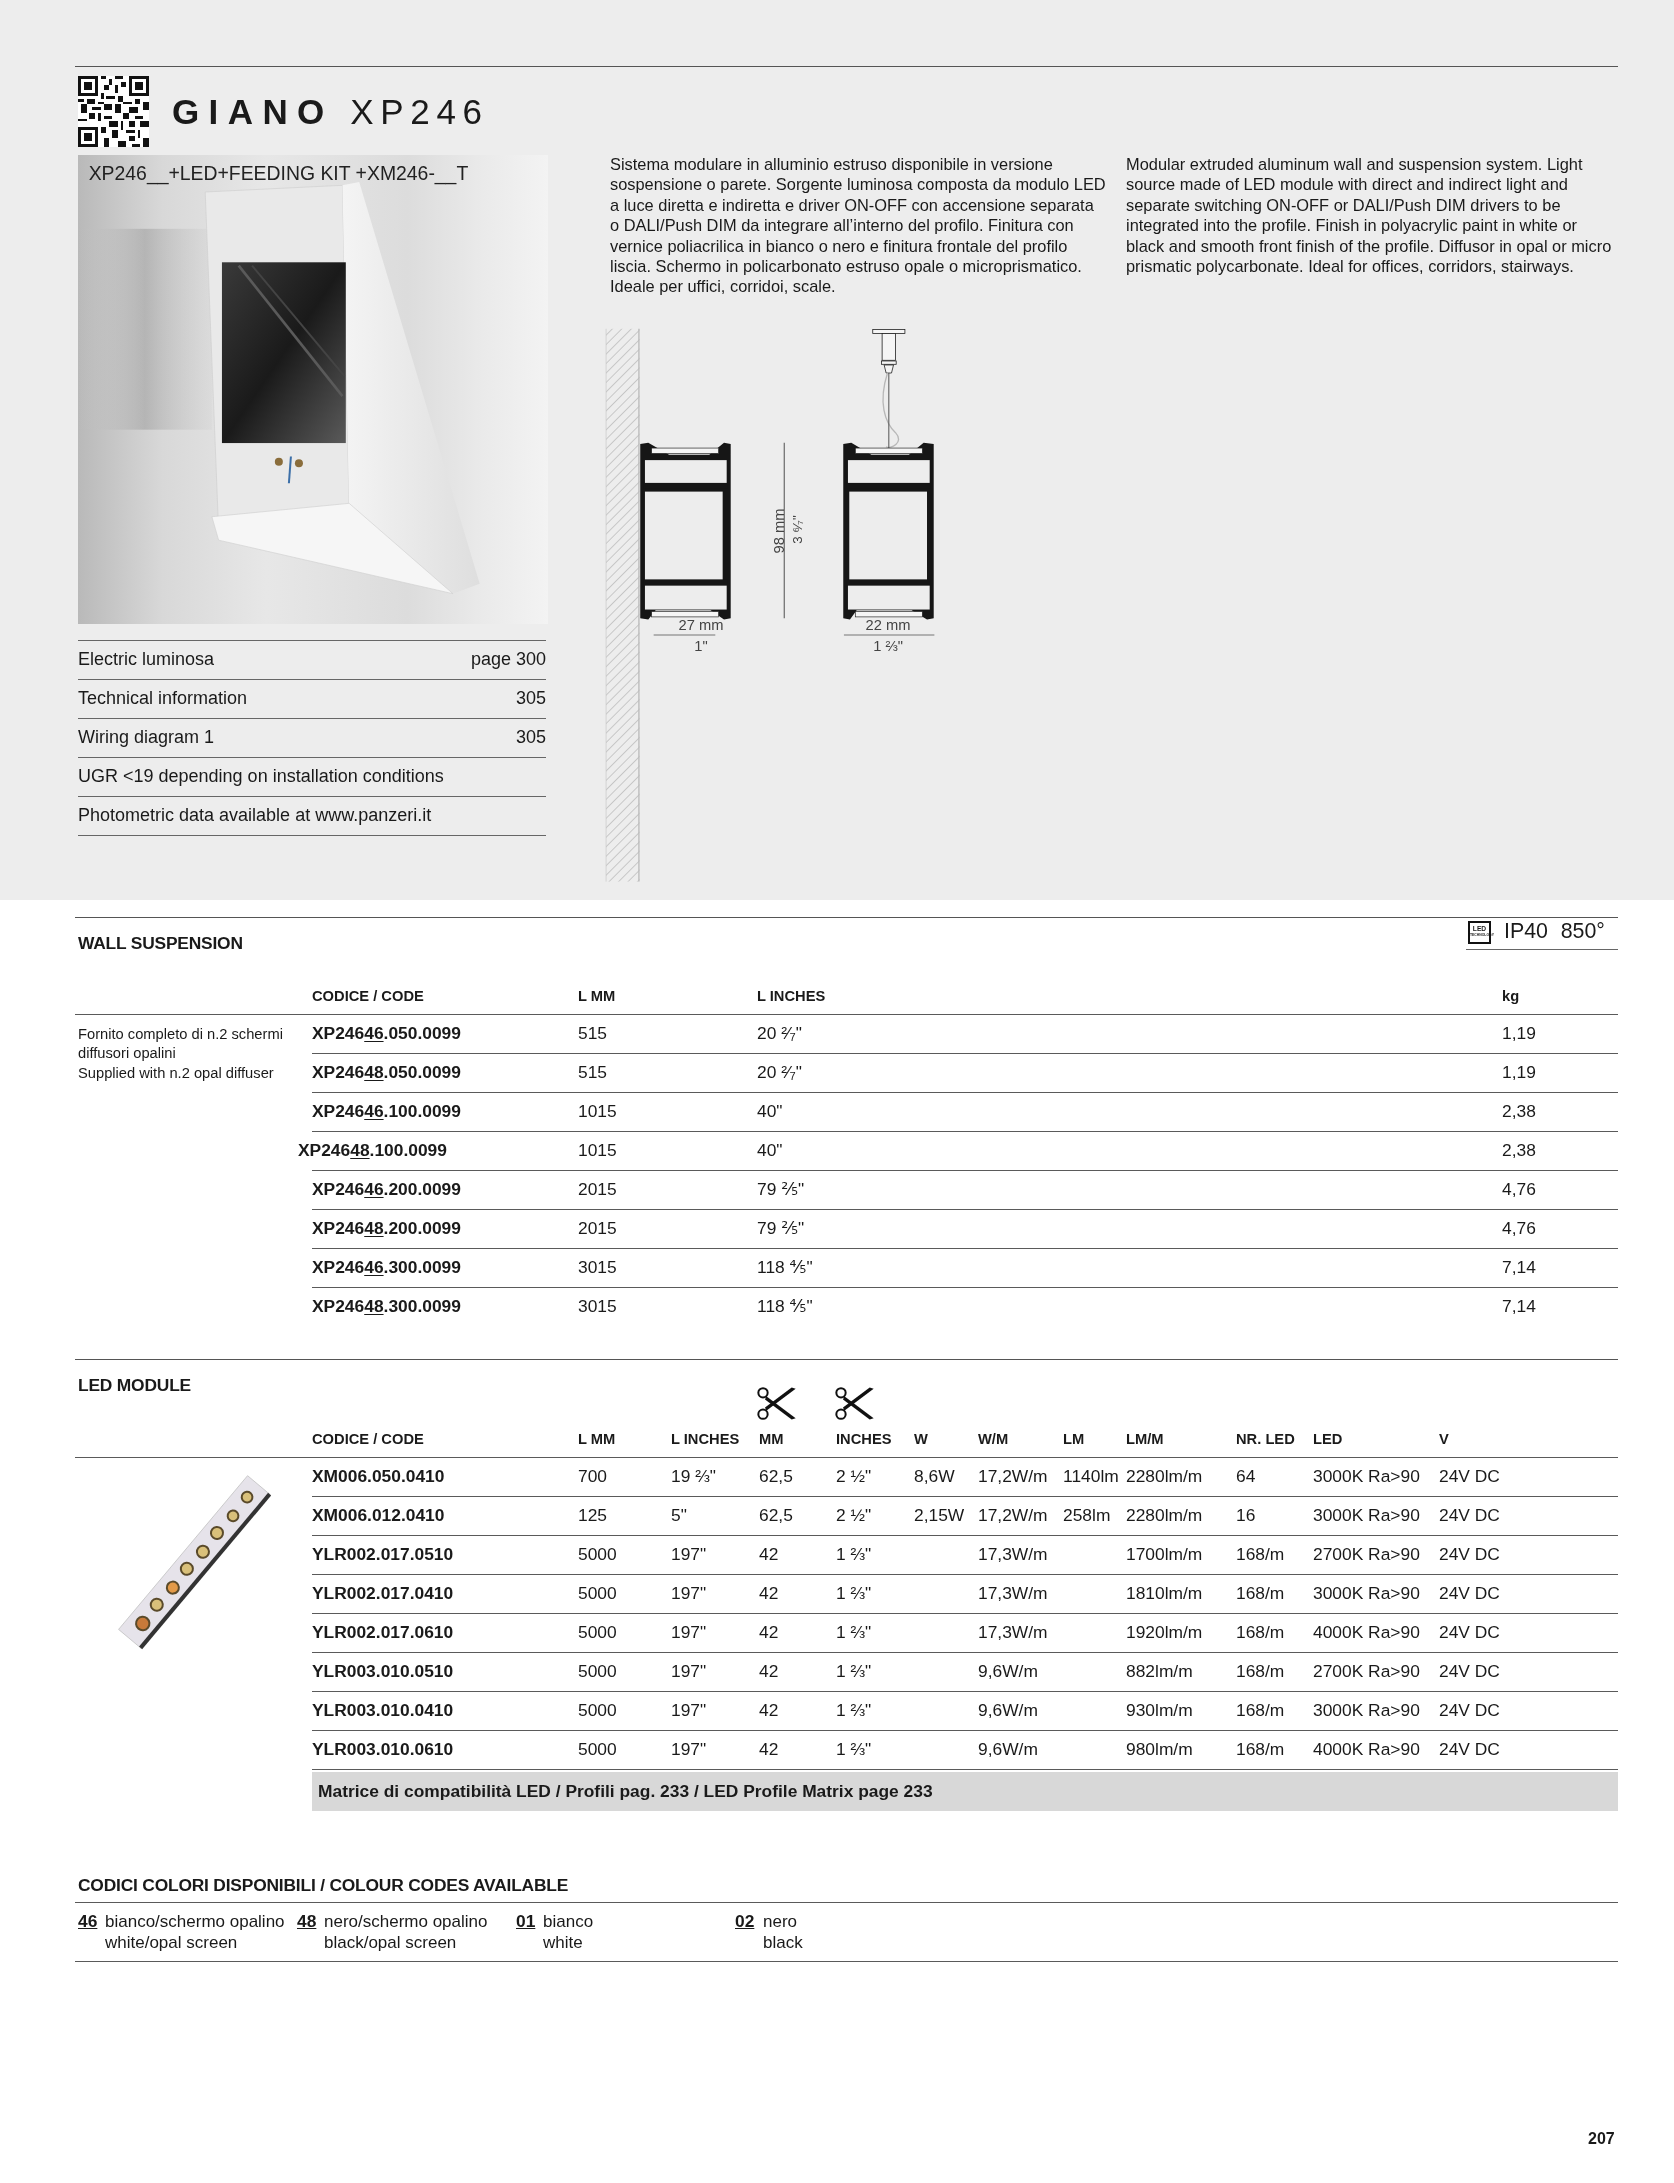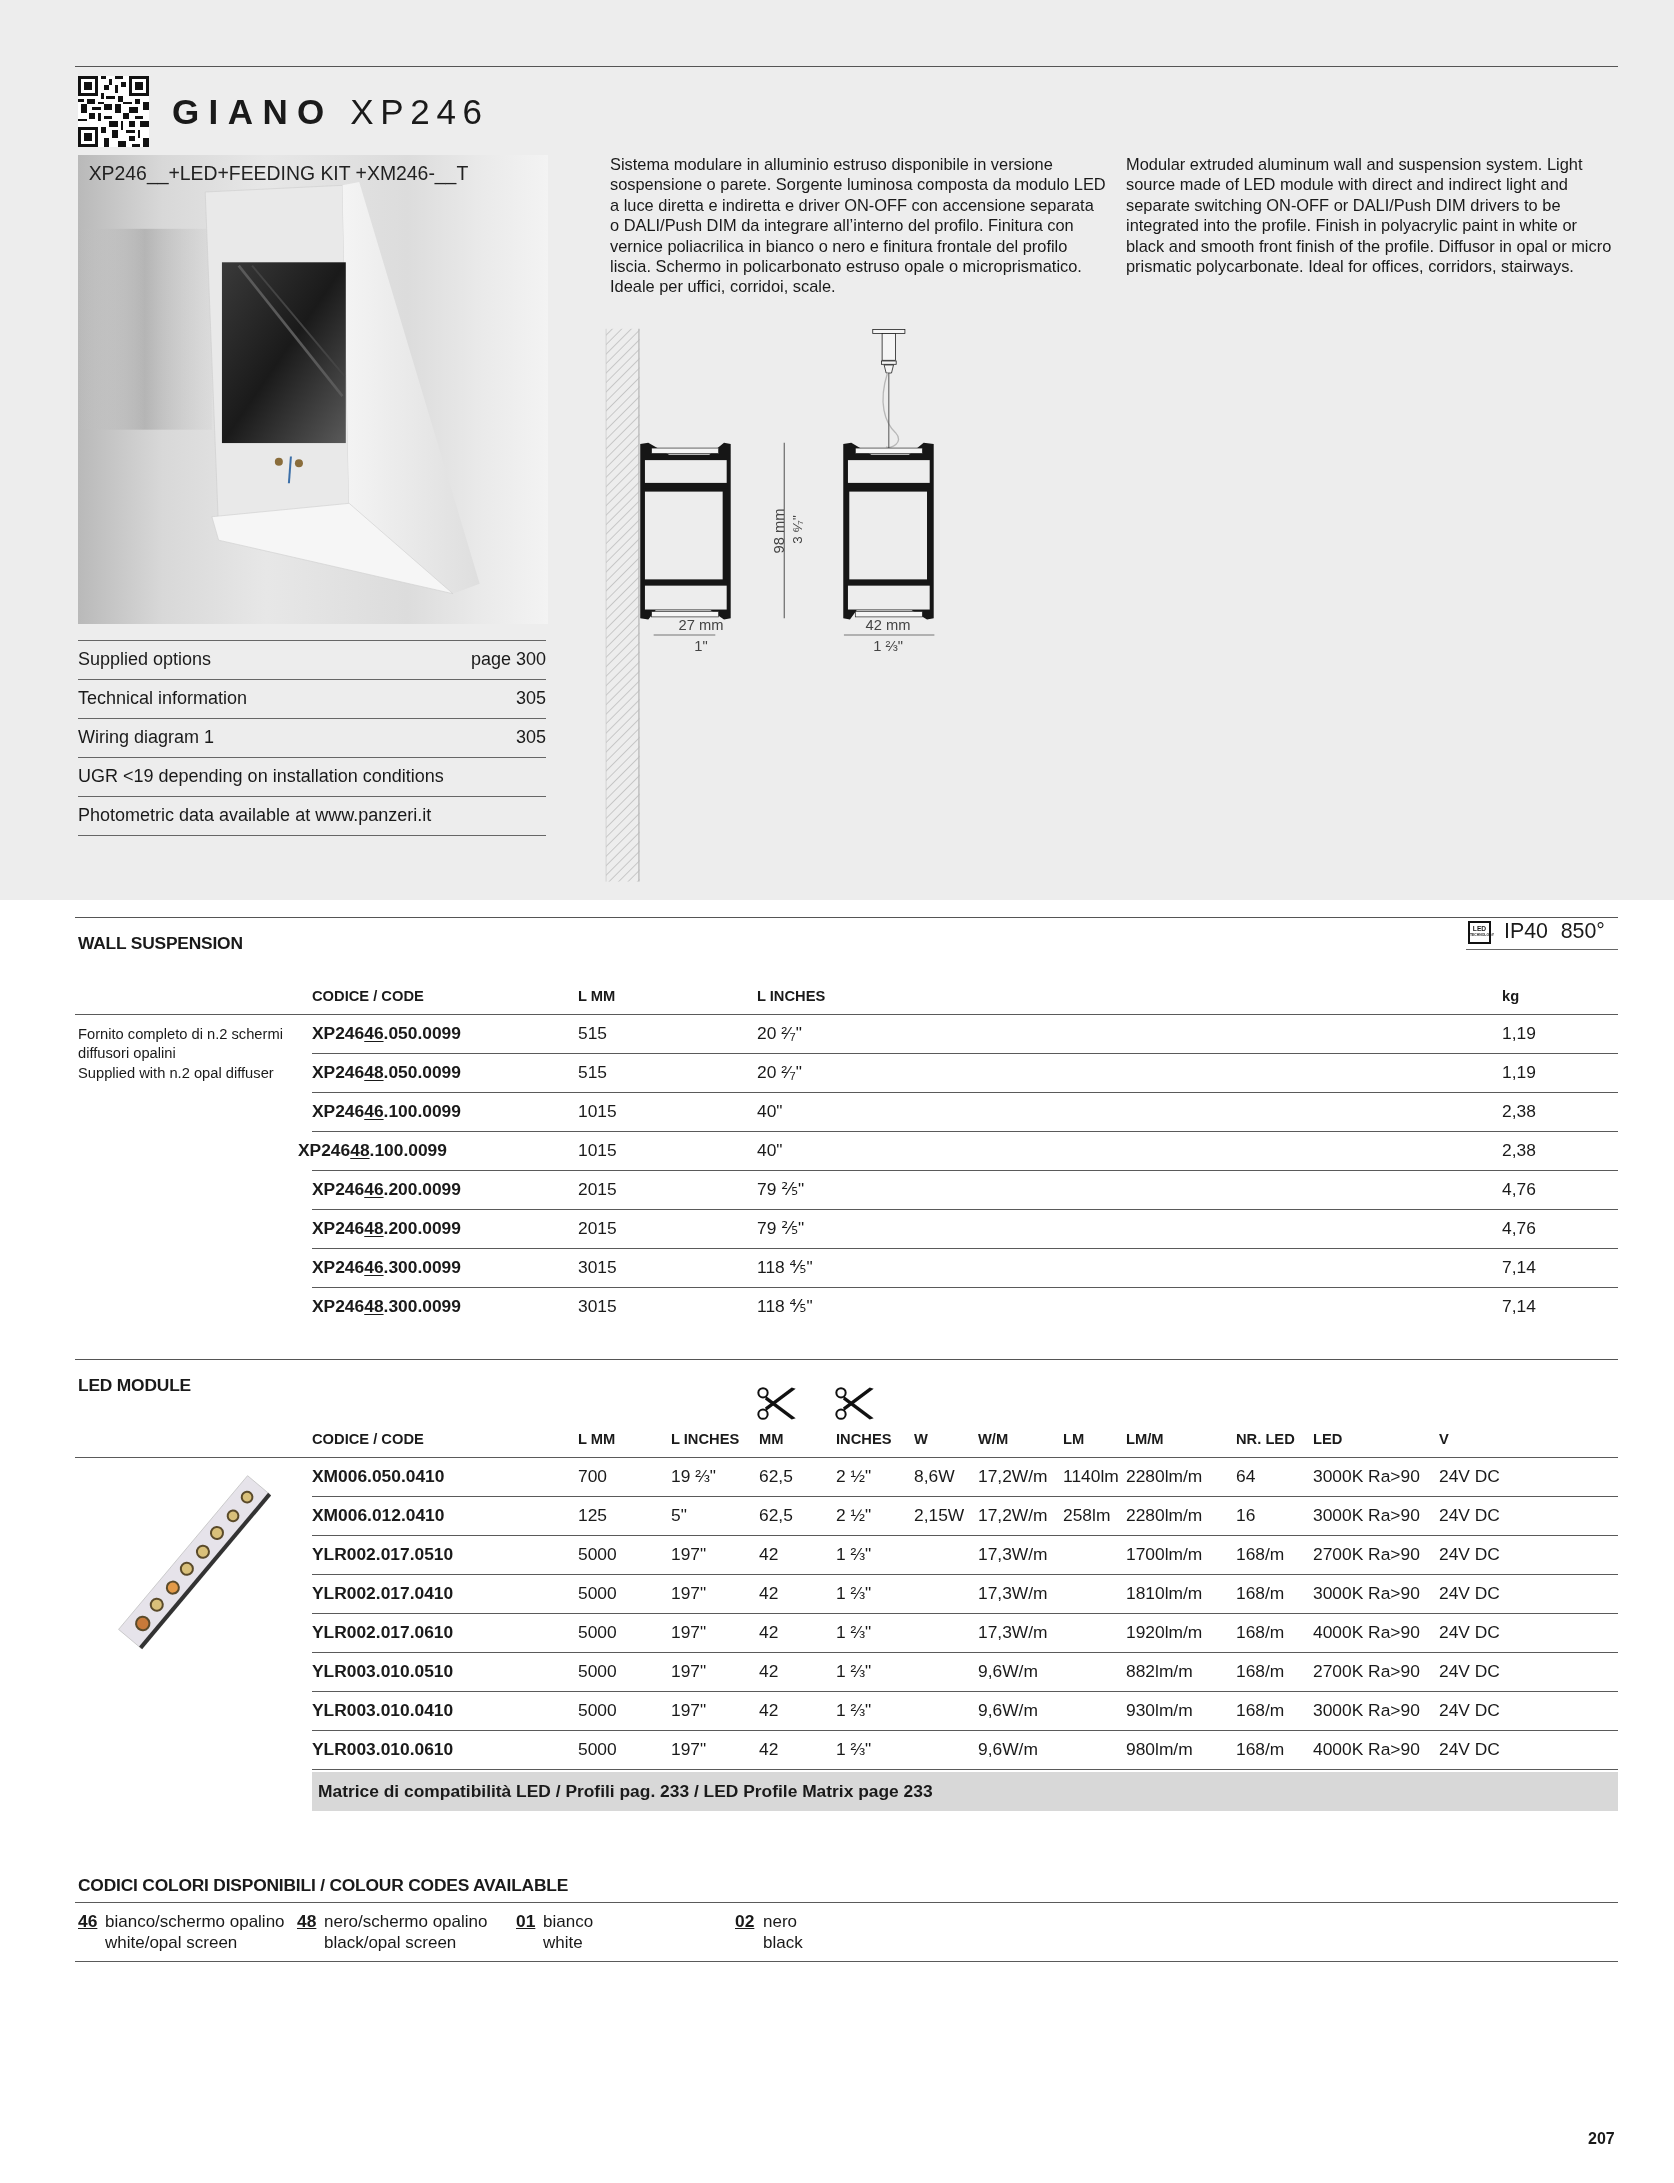--- a/index.html
+++ b/index.html
@@ -151,21 +151,21 @@
     <polygon points="200,540 405,520 560,655 210,575" fill="#f6f6f6" stroke="#d0d0d0"></polygon>
     <circle cx="300" cy="458" r="6" fill="#8a6d3b"></circle>
       <circle cx="330" cy="460" r="6" fill="#8a6d3b"></circle>
     <line x1="318" y1="450" x2="315" y2="490" stroke="#3c6fa8" stroke-width="3"></line>
   </svg>
   <div id="photo-caption" class="abs">XP246__+LED+FEEDING KIT +XM246-__T</div>
 </div>
 
 <div class="hr thin" style="left:78px; top:640px; width:468px;"></div>
 <div class="info-row" style="top:640px;">
-  <span class="lbl">Supplied options</span>
+  <span class="lbl">Electric luminosa</span>
   <span class="val">page 300</span>
 </div>
 <div class="hr thin" style="left:78px; top:679px; width:468px;"></div>
 <div class="info-row" style="top:679px;">
   <span class="lbl">Technical information</span>
   <span class="val">305</span>
 </div>
 <div class="hr thin" style="left:78px; top:718px; width:468px;"></div>
 <div class="info-row" style="top:718px;">
   <span class="lbl">Wiring diagram 1</span>
@@ -225,21 +225,21 @@
       <rect x="385" y="393" width="122" height="36" fill="#ededed"></rect>
       <rect x="383" y="240" width="125" height="9" fill="#161616"></rect>
       <rect x="383" y="384" width="125" height="9" fill="#161616"></rect>
       <rect x="396" y="188" width="100" height="8" fill="#f5f5f5" stroke="#222" stroke-width="1"></rect>
       <rect x="396" y="432" width="100" height="8" fill="#f5f5f5" stroke="#222" stroke-width="1"></rect>
     </g>
     <line x1="379" y1="467" x2="514" y2="467" stroke="#777" stroke-width="1.5"></line>
   </svg>
   <div class="abs dim" style="left:84px; top:295px; width:54px; text-align:center;">27 mm</div>
   <div class="abs dim" style="left:84px; top:316px; width:54px; text-align:center;">1"</div>
-  <div class="abs dim" style="left:271px; top:295px; width:54px; text-align:center;">42 mm</div>
+  <div class="abs dim" style="left:271px; top:295px; width:54px; text-align:center;">22 mm</div>
   <div class="abs dim" style="left:271px; top:316px; width:54px; text-align:center;">1 ⅔"</div>
   <div class="abs dim" style="left:155px; top:201px; width:67px; text-align:center; transform:rotate(-90deg);">98 mm</div>
   <div class="abs dim" style="left:174px; top:200px; width:67px; text-align:center; transform:rotate(-90deg); font-size:13.4px;">3 ⁶⁄₇"</div>
 </div>
 
 <div class="hr" style="left:75px; top:917px; width:1543px;"></div>
 <div class="abs sec-title" style="left:78px; top:933px;">WALL SUSPENSION</div>
 
 <div id="badge-led" class="abs">
   <span>LED</span>

